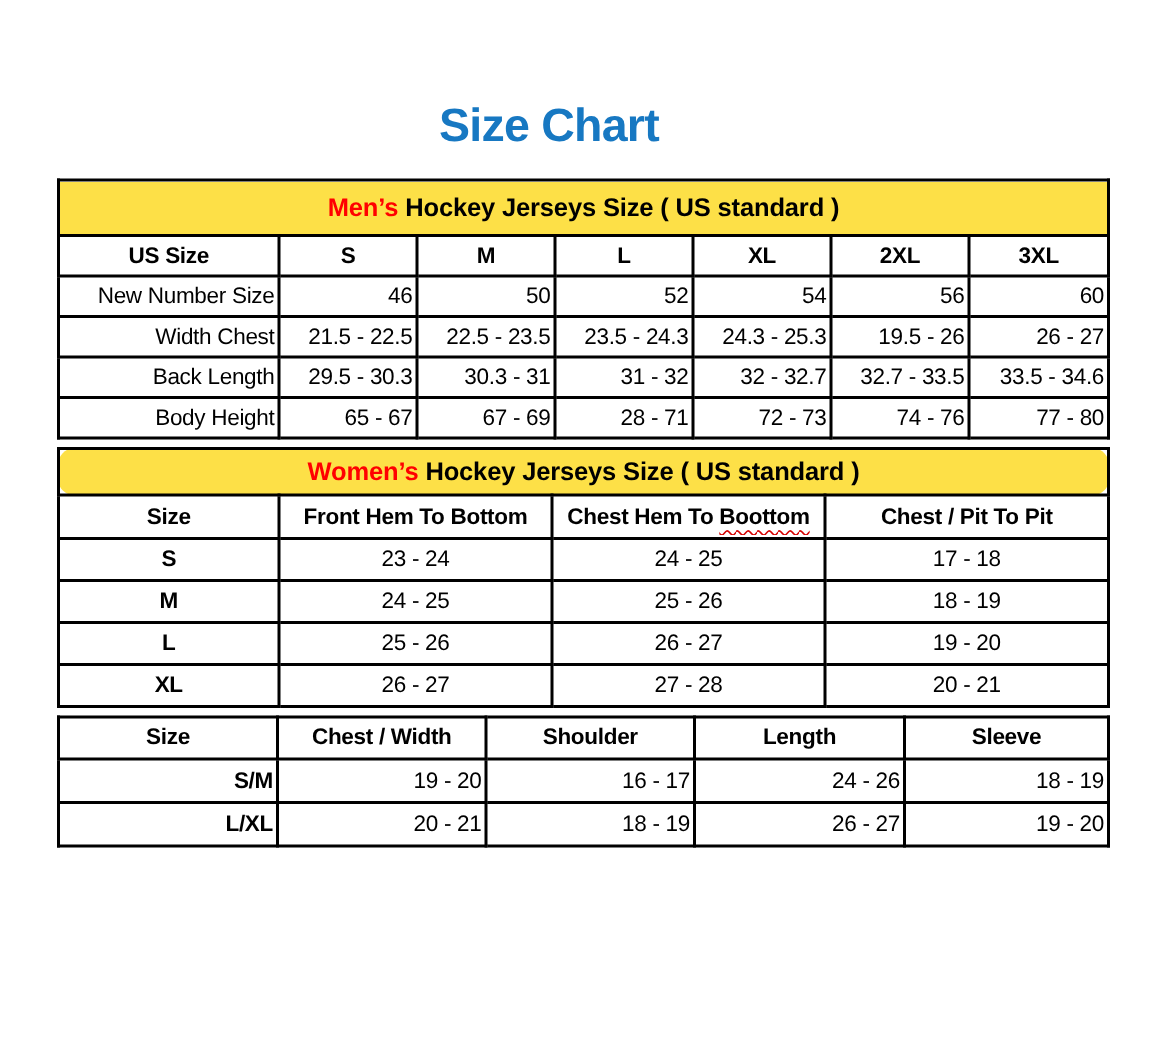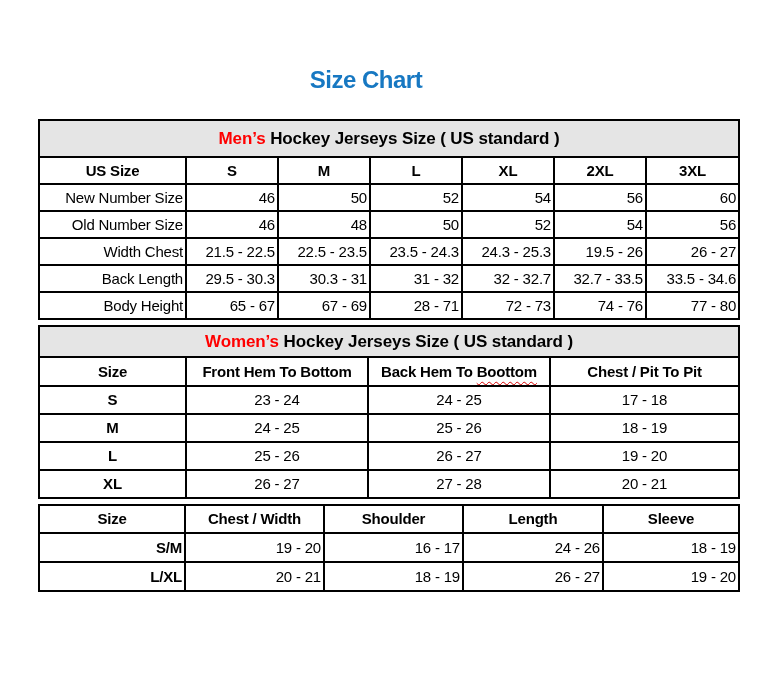--- a/index.html
+++ b/index.html
@@ -8,21 +8,21 @@
     width: 776px; height: 692px;
     position: relative;
     font-family: "Liberation Sans", sans-serif;
     color: #000000;
     overflow: hidden;
   }
   .page-title {
     position: absolute;
     top: 66px; left: 0; width: 732px;
     text-align: center;
-    font-size: 24px;
+    font-size: 31px;
     font-weight: bold;
     color: #1778C2;
     letter-spacing: -0.5px;
   }
   .tables-wrap {
     position: absolute;
     left: 38px; top: 119px; width: 700px;
   }
   table.section {
     border-collapse: collapse;
@@ -35,27 +35,27 @@
     text-align: center;
     vertical-align: middle;
     padding: 0 2px;
     font-size: 15px;
     letter-spacing: -0.2px;
     line-height: 1.05;
     overflow: hidden;
     white-space: nowrap;
   }
   tr.band th {
-    background: #e5e5e5;
+    background: #fde047;
     font-size: 17px;
     font-weight: bold;
     letter-spacing: -0.1px;
   }
   .t-men   tr.band th { height: 37px; }
-  .t-women tr.band th { height: 31px; }
+  .t-women tr.band th { height: 31px; border-radius: 10px; }
   .t-youth tr.band th { height: 31px; }
 
   .t-men   tr.cols th { height: 27px; text-align: center; }
   .t-women tr.cols th { height: 29px; }
   .t-youth tr.cols th { height: 28px; }
 
   .t-men   td { height: 27px; text-align: right; }
   .t-women td { height: 28px; }
   .t-youth td { height: 29px; text-align: right; }
 
@@ -106,29 +106,20 @@
         <th>3XL</th>
       </tr>
       <tr>
         <td>New Number Size</td>
         <td>46</td>
         <td>50</td>
         <td>52</td>
         <td>54</td>
         <td>56</td>
         <td>60</td>
-      </tr>
-      <tr>
-        <td>Old Number Size</td>
-        <td>46</td>
-        <td>48</td>
-        <td>50</td>
-        <td>52</td>
-        <td>54</td>
-        <td>56</td>
       </tr>
       <tr>
         <td>Width Chest</td>
         <td>21.5 - 22.5</td>
         <td>22.5 - 23.5</td>
         <td>23.5 - 24.3</td>
         <td>24.3 - 25.3</td>
         <td>19.5 - 26</td>
         <td>26 - 27</td>
       </tr>
@@ -164,21 +155,21 @@
       <tr class="band">
         <th colspan="4">
           <span class="accent">Women’s</span>
           <span>Hockey Jerseys Size ( US standard )</span>
         </th>
       </tr>
       <tr class="cols">
         <th>Size</th>
         <th>Front Hem To Bottom</th>
         <th>
-          <span>Back Hem To</span>
+          <span>Chest Hem To</span>
           <span class="typo-word">Boottom</span>
         </th>
         <th>Chest / Pit To Pit</th>
       </tr>
       <tr>
         <td class="lbl-bold">S</td>
         <td>23 - 24</td>
         <td>24 - 25</td>
         <td>17 - 18</td>
       </tr>

